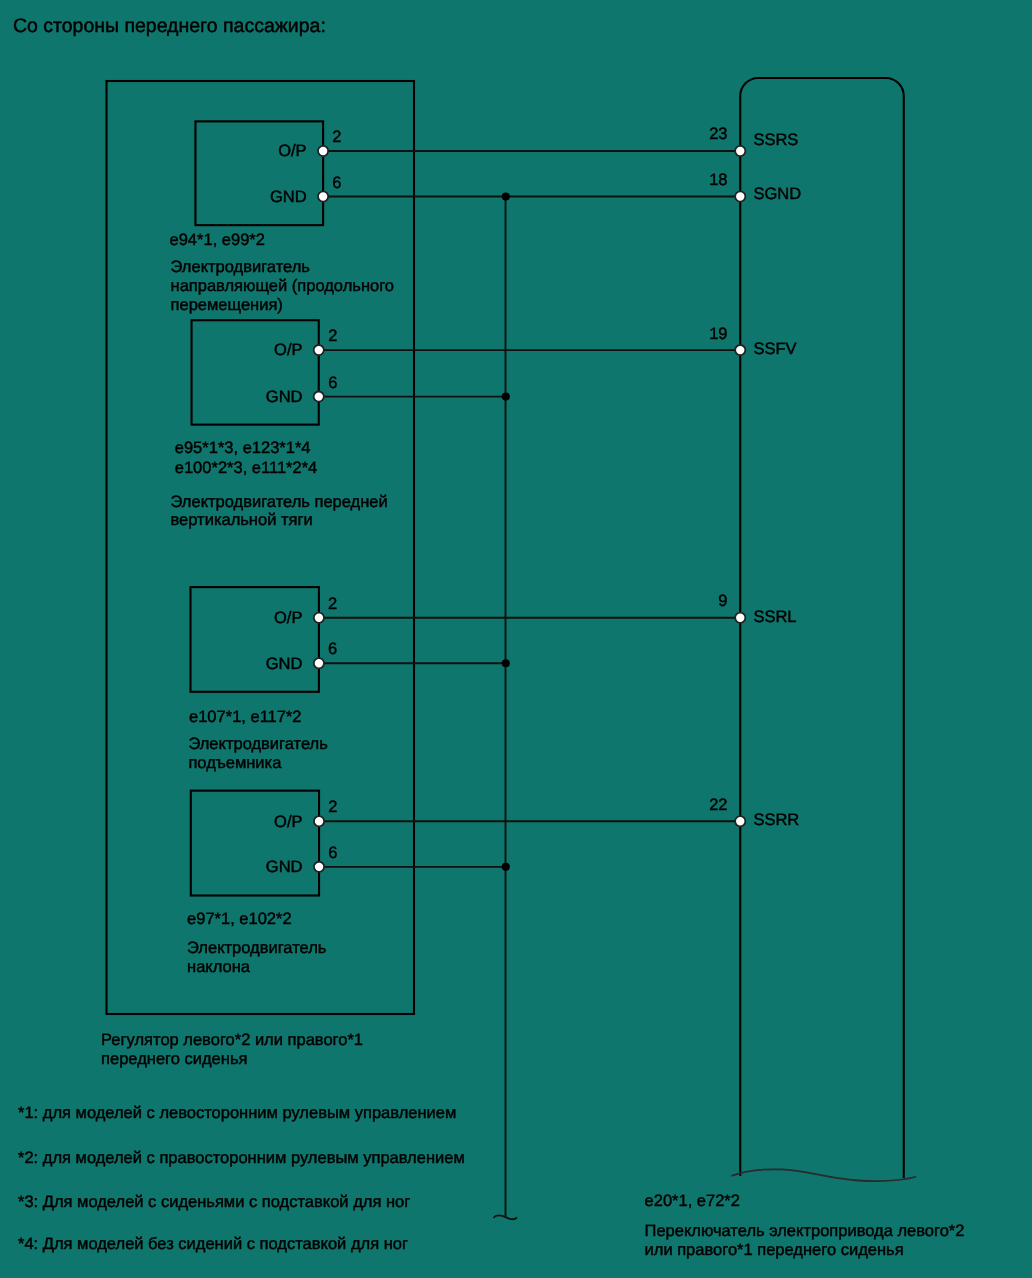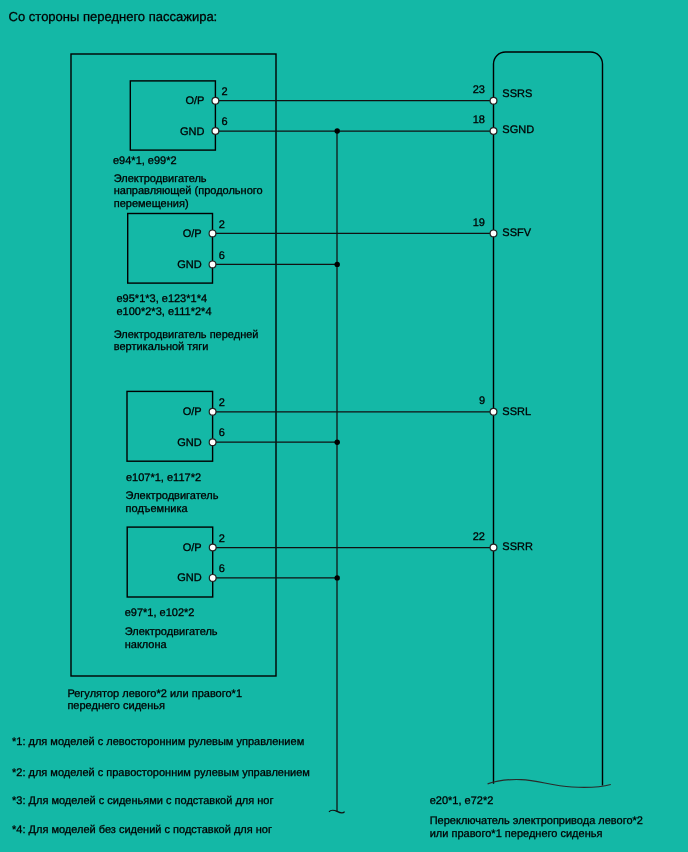--- a/index.html
+++ b/index.html
@@ -1,20 +1,20 @@
 <!DOCTYPE html>
 <html><head>
 <meta charset="utf-8">
 <title>Wiring diagram</title>
 <style>
   html,body{margin:0;padding:0;background:#ffffff;}
   body{width:688px;height:852px;overflow:hidden;background:#ffffff;
        font-family:"Liberation Sans",sans-serif;color:#000;
        -webkit-font-smoothing:antialiased;text-rendering:geometricPrecision;}
-  #sheet{position:relative;width:688px;height:852px;background:#14b8a6;overflow:hidden;}
+  #sheet{position:relative;width:688px;height:852px;background:#0f766e;overflow:hidden;}
   svg.diagram{position:absolute;left:0;top:0;width:688px;height:852px;transform:translateZ(0);}
   text{font-family:"Liberation Sans",sans-serif;fill:#000;stroke:#000;stroke-width:0.3;
        paint-order:stroke fill;-webkit-font-smoothing:antialiased;}
   .t11{font-size:11px;}
   .t13{font-size:13px;}
   .lead{fill:none;stroke:#111111;stroke-width:1.25;}
   .frame{fill:none;stroke:#000000;stroke-width:1.4;}
   .term{fill:#ffffff;stroke:#222222;stroke-width:1.2;}
   .dot{fill:#000000;}
   .breakline{fill:none;stroke:#2a2a2a;stroke-width:1.2;}

